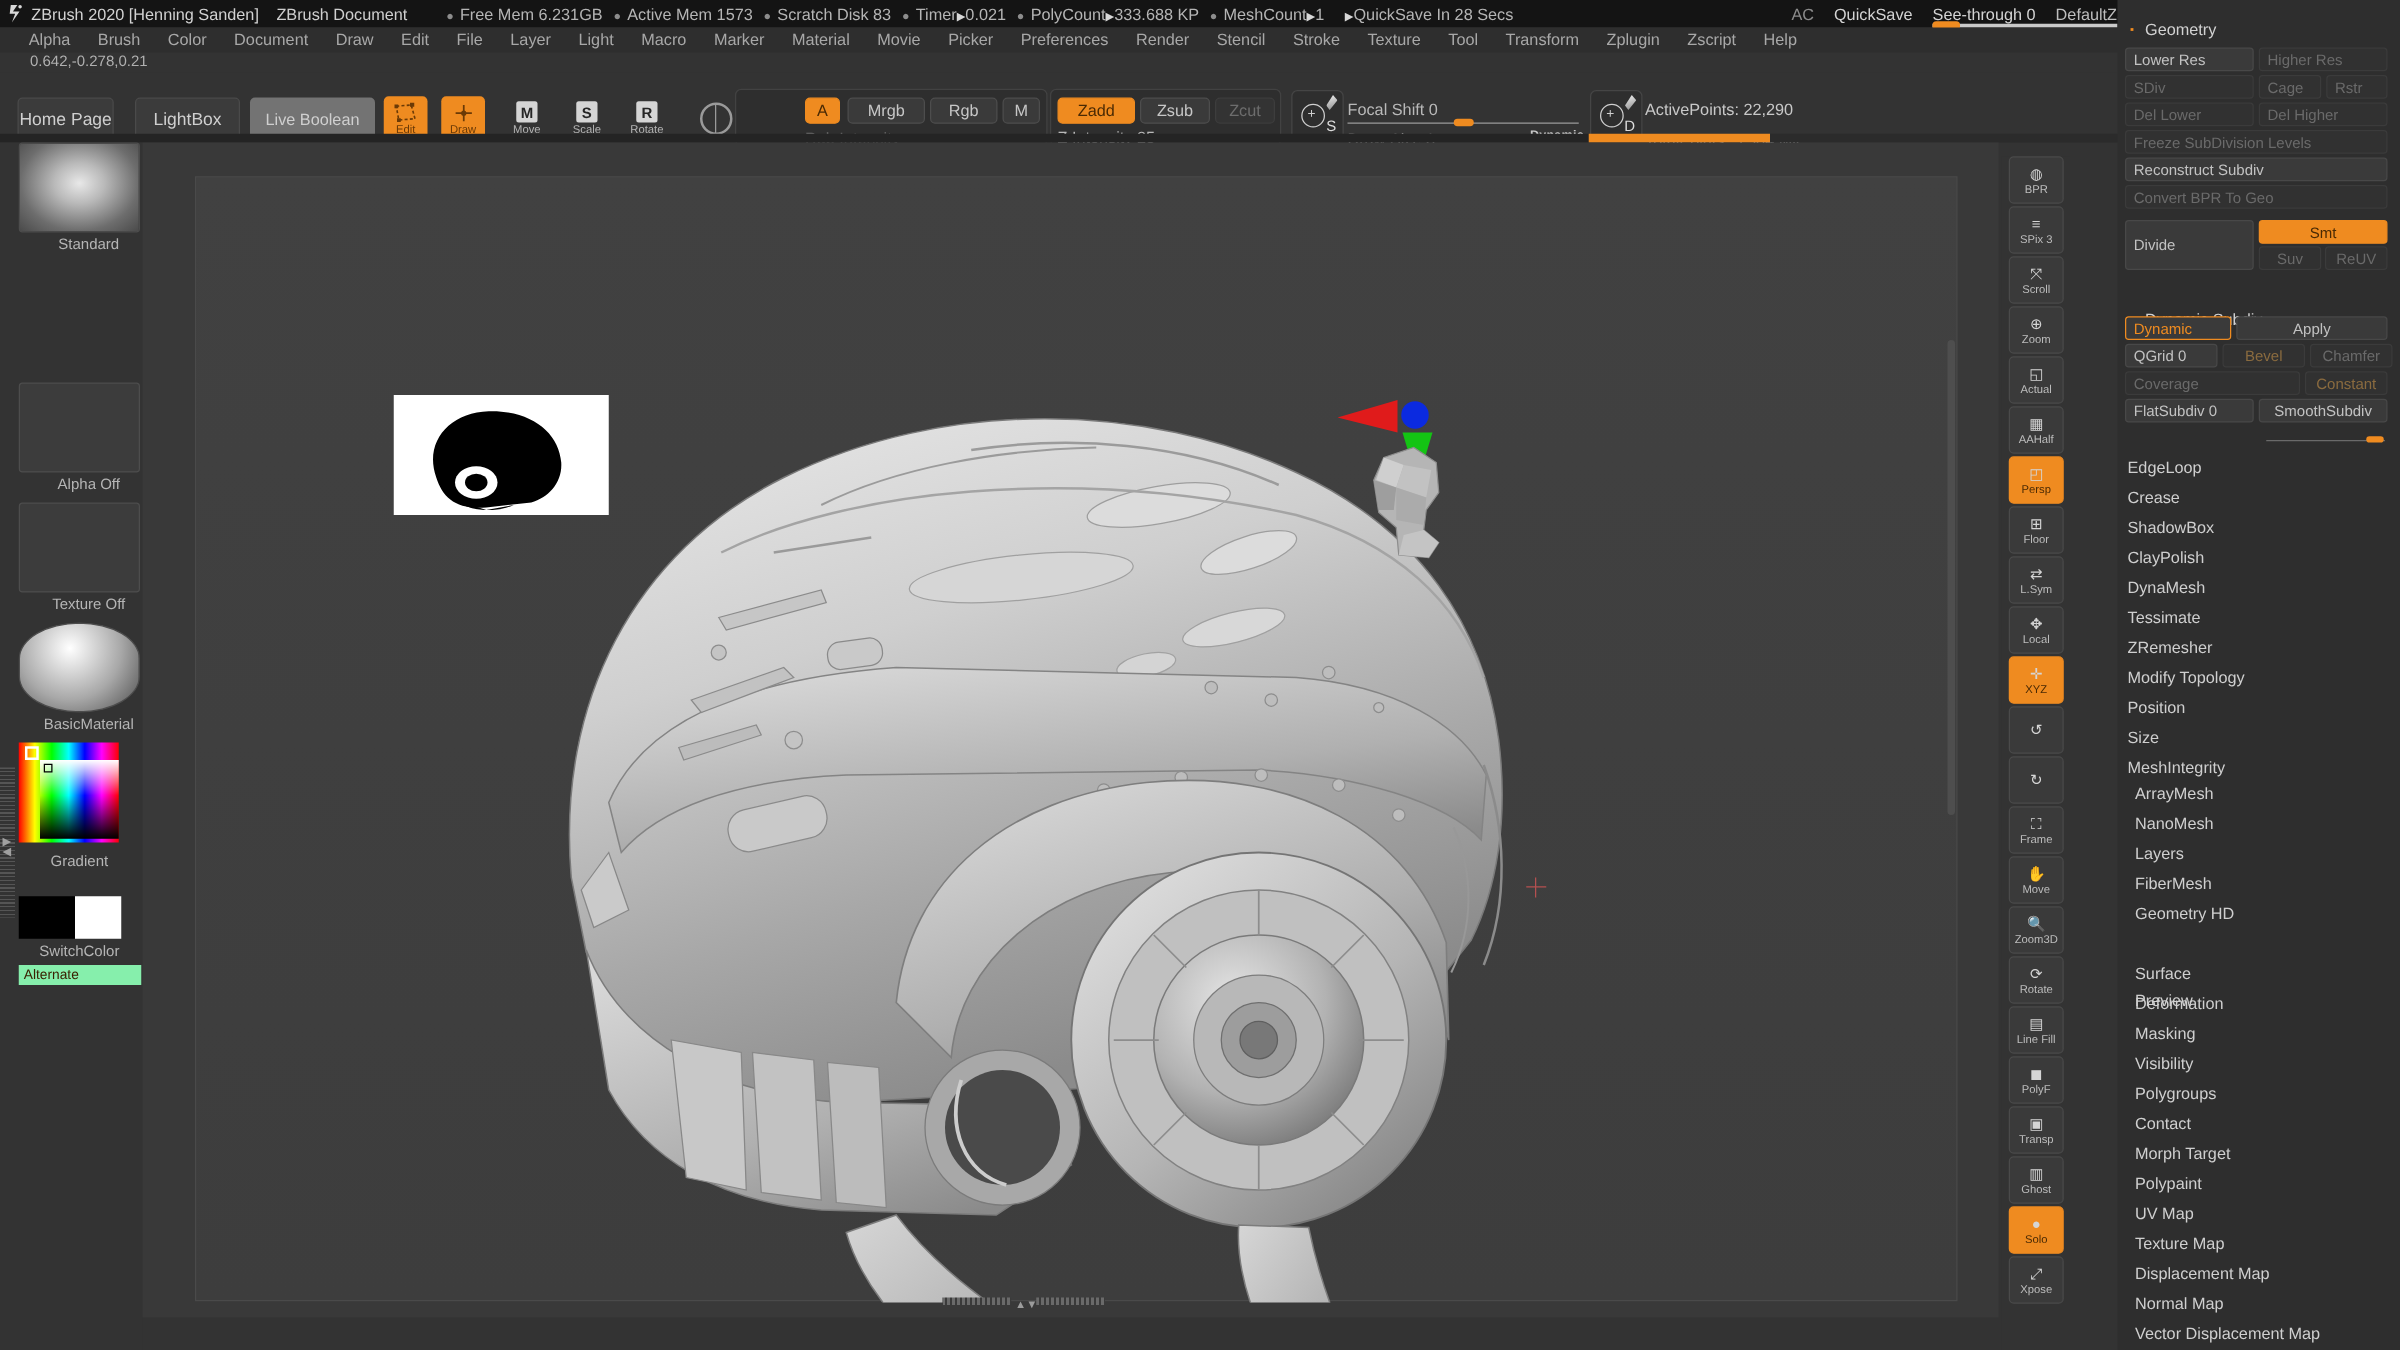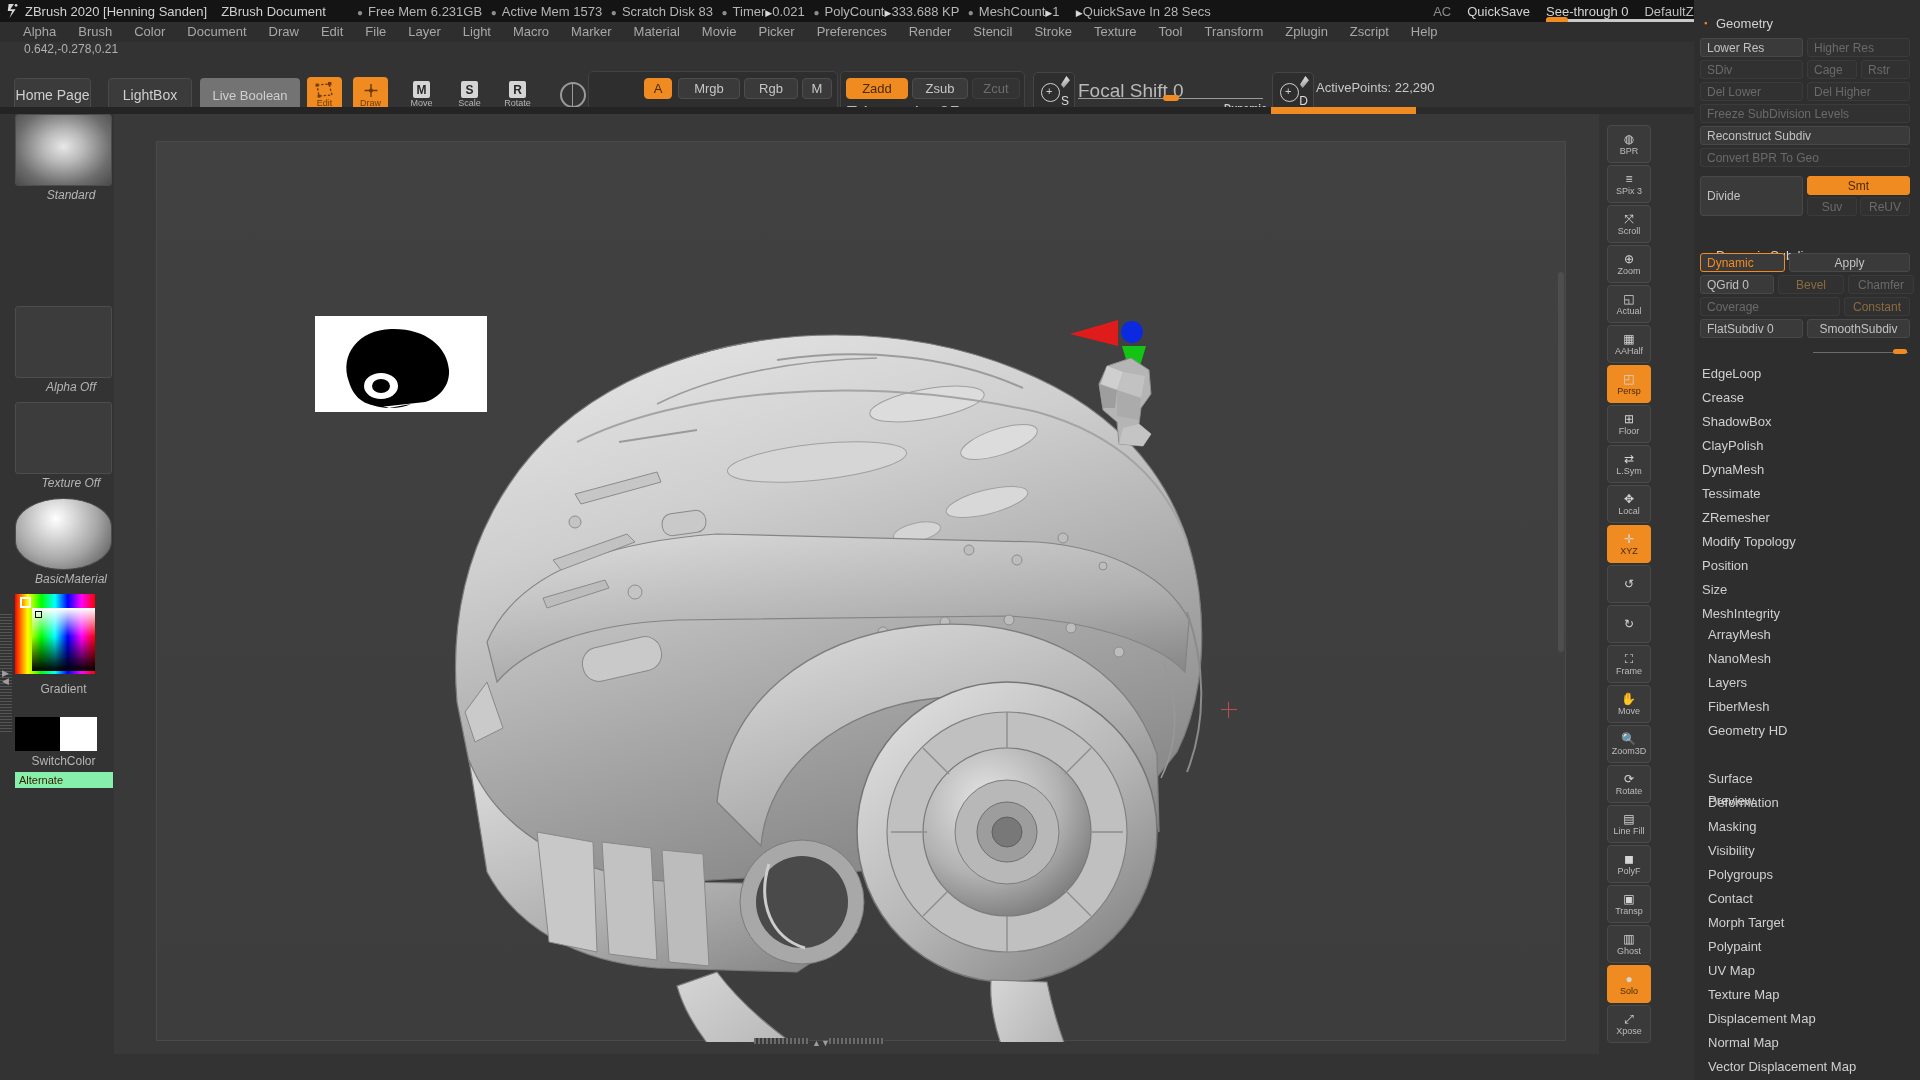--- a/index.html
+++ b/index.html
@@ -86,21 +86,21 @@
     position:absolute; background:#2e2e2e; border:1px solid #424242; border-radius:5px;
   }
   .minibtn {
     position:absolute; height:21px; border:1px solid #4d4d4d; border-radius:4px;
     background:#3a3a3a; color:#c6c6c6; font-size:13px;
     display:flex; align-items:center; justify-content:center;
   }
   .minibtn.on { background:#ef8b20; color:#4a2a04; border-color:#ef8b20; }
   .minibtn.dim { color:#6d6d6d; background:#333; border-color:#3d3d3d;}
 
-  .slider-lbl { position:absolute; font-size:19px; color:#b9b9b9; }
+  .slider-lbl { position:absolute; font-size:13px; color:#b9b9b9; }
   .slider-line { position:absolute; height:1px; background:#9a9a9a; }
   .slider-knob { position:absolute; width:16px; height:6px; background:#ef8b20; border-radius:3px; }
 
   .dyn-label { position:absolute; font-size:10px; font-weight:bold; color:#cacaca; letter-spacing:.2px;}
 
   .brushprev {
     position:absolute; width:42px; height:40px; background:#2e2e2e;
     border:1px solid #454545; border-radius:5px;
   }
   .brushprev .c { position:absolute; left:7px; top:10px; width:19px; height:19px; border:1px solid #cfcfcf; border-radius:50%; }
@@ -109,21 +109,21 @@
   .brushprev .st { position:absolute; right:4px; top:3px; width:9px; height:12px;
     background:linear-gradient(160deg,#f2f2f2,#8a8a8a); clip-path:polygon(60% 0,100% 35%,30% 100%,0 70%); }
 
   .pointinfo { position:absolute; font-size:13px; color:#c8c8c8; }
 
   .orangebar { position:absolute; height:7px; background:#ef8b20; }
   .darkbar { position:absolute; height:7px; background:#242424; }
 
   
   .leftpal { position:absolute; left:0; top:114px; width:114px; height:966px; background:#333; }
-  .lp-item { position:absolute; left:15px; width:112px;font-style:italic; }
+  .lp-item { position:absolute; left:15px; width:112px; }
   .lp-thumb { width:97px; height:72px; background:#3a3a3a; border:1px solid #4d4d4d; border-radius:3px; }
   .lp-cap { text-align:center; font-size:12px; color:#b5b5b5; padding-top:2px; }
   .thumb-standard { background:radial-gradient(ellipse at 50% 45%, #e8e8e8 0%, #b9b9b9 30%, #6d6d6d 70%, #4a4a4a 100%); }
   .thumb-freehand { background:#3c3c3c; position:relative; overflow:hidden; }
   .thumb-freehand:after{
     content:"Z"; position:absolute; left:50%; top:48%; transform:translate(-50%,-50%) skewX(-4deg);
     font-size:54px; font-family:"Liberation Serif", serif; color:#f0f0f0; font-weight:bold;
     text-shadow:0 0 6px rgba(255,255,255,.5);
   }
   .thumb-empty { background:#3c3c3c; }

